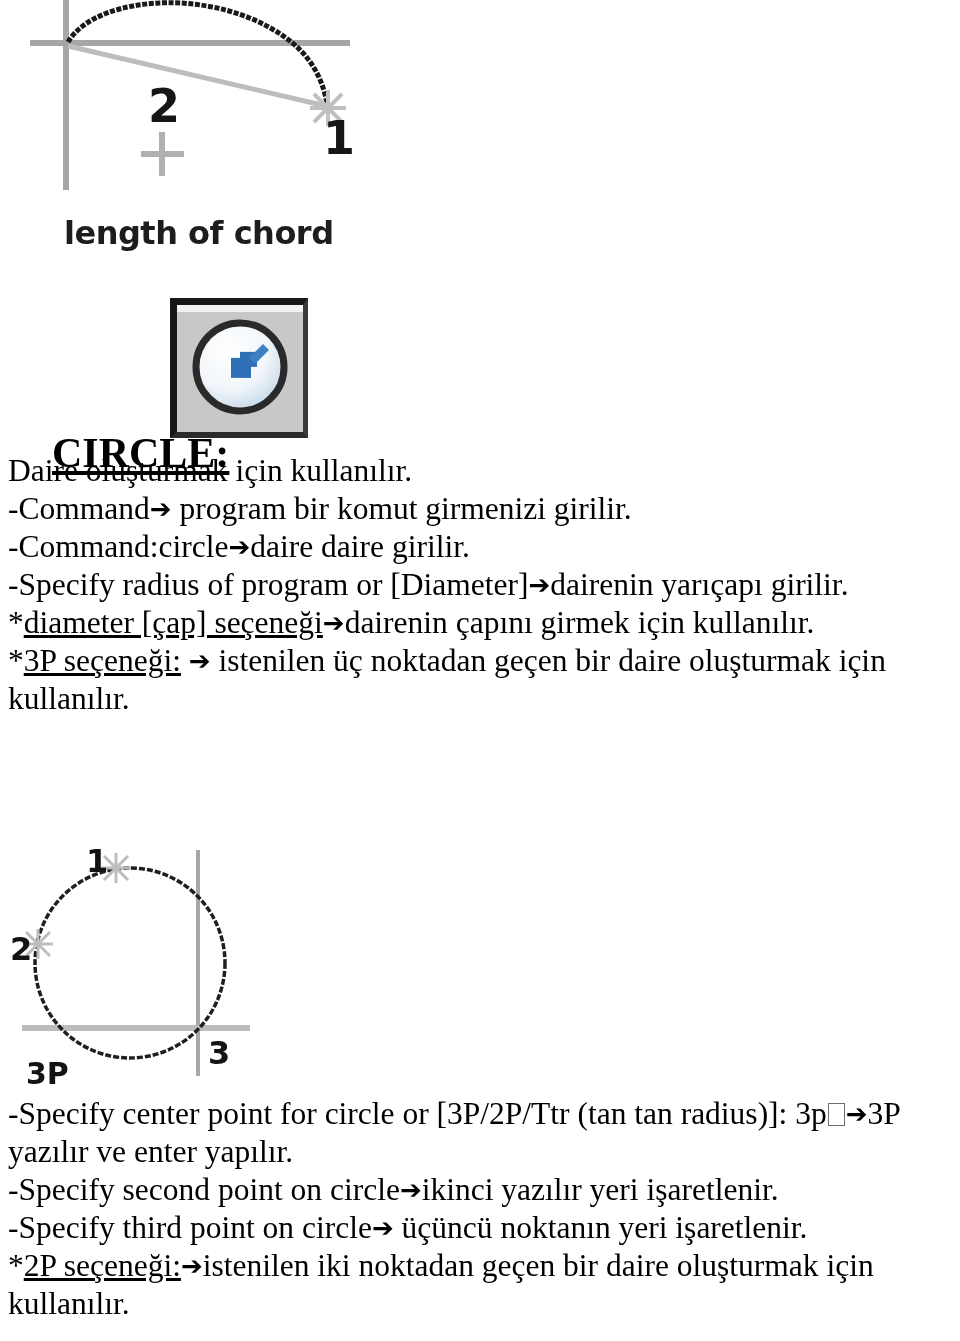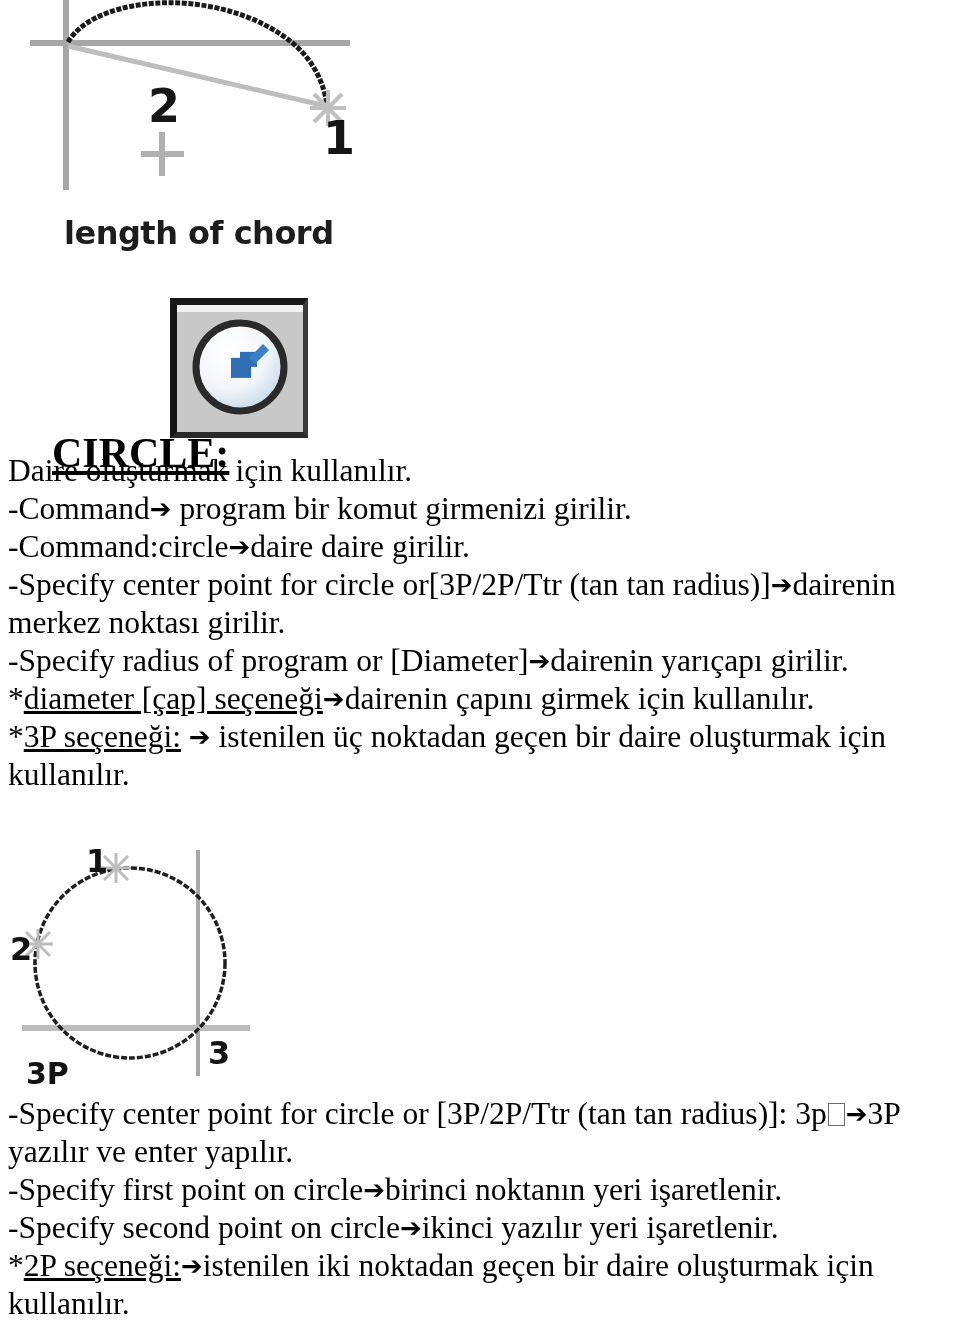--- a/index.html
+++ b/index.html
@@ -166,21 +166,20 @@
     <path d="M 62 44 L 76 30 L 82 36 L 68 50 Z" fill="#3b7fc4"></path>
   </svg>
 </div>
 
 <h1 id="page-title">CIRCLE:</h1>
 
 <div class="body-block" id="block-one">
     <div class="line"><span>Daire oluşturmak için kullanılır.</span></div>
     <div class="line"><span>-Command</span><span class="arrow">➔</span><span> program bir komut girmenizi girilir.</span></div>
     <div class="line"><span>-Command:circle</span><span class="arrow">➔</span><span>daire daire girilir.</span></div>
-    <div class="line"><span>-Specify center point for circle or[3P/2P/Ttr (tan tan radius)]</span><span class="arrow">➔</span><span>dairenin merkez noktası girilir.</span></div>
     <div class="line"><span>-Specify radius of program or [Diameter]</span><span class="arrow">➔</span><span>dairenin yarıçapı girilir.</span></div>
     <div class="line"><span>*</span><span class="u">diameter [çap] seçeneği</span><span class="arrow">➔</span><span>dairenin çapını girmek için kullanılır.</span></div>
     <div class="line"><span>*</span><span class="u">3P seçeneği:</span><span> </span><span class="arrow">➔</span><span> istenilen üç noktadan geçen bir daire oluşturmak için kullanılır.</span></div>
   </div>
 
 <div id="threep-figure">
   <svg width="260" height="255" viewBox="0 0 260 255">
 
     <line x1="190" y1="14" x2="190" y2="240" stroke="#a8a8a8" stroke-width="4"></line>
     <line x1="14" y1="192" x2="242" y2="192" stroke="#bcbcbc" stroke-width="6"></line>
@@ -204,16 +203,16 @@
     <text x="78" y="36" font-family="DejaVu Sans, sans-serif" font-size="32" font-weight="bold" fill="#131313">1</text>
     <text x="2" y="124" font-family="DejaVu Sans, sans-serif" font-size="32" font-weight="bold" fill="#131313">2</text>
     <text x="200" y="228" font-family="DejaVu Sans, sans-serif" font-size="32" font-weight="bold" fill="#131313">3</text>
 
     <text x="18" y="248" font-family="DejaVu Sans, sans-serif" font-size="30" font-weight="bold" fill="#131313">3P</text>
   </svg>
 </div>
 
 <div class="body-block" id="block-two">
     <div class="line"><span>-Specify center point for circle or [3P/2P/Ttr (tan tan radius)]: 3p</span><span class="tofu"></span><span class="arrow">➔</span><span>3P yazılır ve enter yapılır.</span></div>
-    <div class="line"><span>-Specify first point on circle</span><span class="arrow">➔</span><span>birinci noktanın yeri işaretlenir.</span></div>
     <div class="line"><span>-Specify second point on circle</span><span class="arrow">➔</span><span>ikinci yazılır yeri işaretlenir.</span></div>
+    <div class="line"><span>-Specify third point on circle</span><span class="arrow">➔</span><span> üçüncü noktanın yeri işaretlenir.</span></div>
     <div class="line"><span>*</span><span class="u">2P seçeneği:</span><span class="arrow">➔</span><span>istenilen iki noktadan geçen bir daire oluşturmak için kullanılır.</span></div>
   </div>
 
 </body></html>

